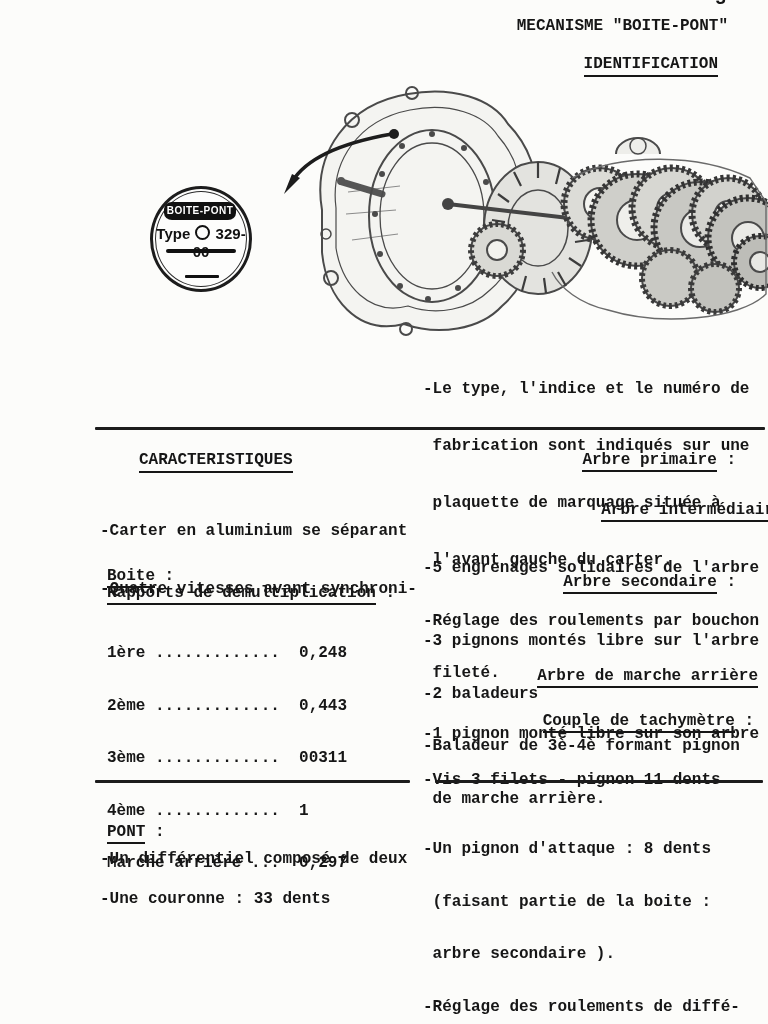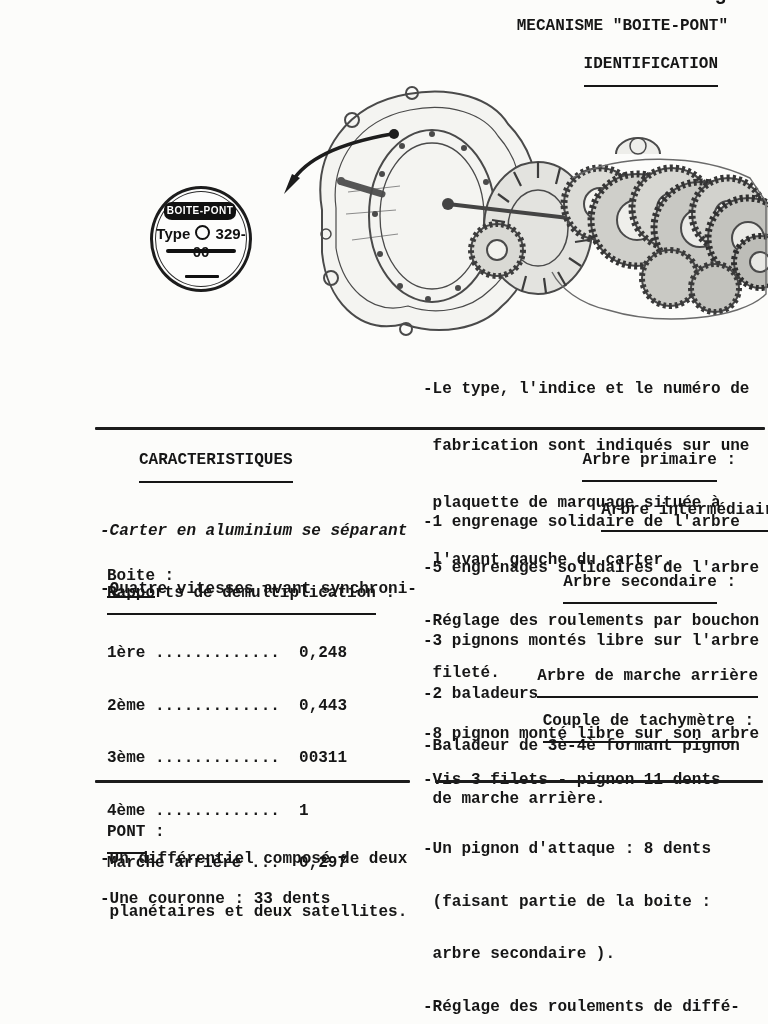--- a/index.html
+++ b/index.html
@@ -4,21 +4,21 @@
 <style>
   html,body{margin:0;padding:0;background:#e9e9e9;}
   .page{
     position:relative;width:768px;height:1024px;overflow:hidden;
     background:#fcfcfa;color:#161616;
     font-family:"Liberation Mono","DejaVu Sans Mono",monospace;
     font-weight:bold;font-size:16px;line-height:17.5px;
   }
   .abs{position:absolute;}
   .pre{white-space:pre;}
-  .u{border-bottom:2px solid #161616;padding-bottom:11px;}
+  .u{border-bottom:2px solid #161616;padding-bottom:1px;}
   .hr{position:absolute;height:3px;background:#1c1c1c;border-radius:1px;}
   
   .plate{
     position:absolute;left:150px;top:186px;width:102px;height:106px;
     border:3px solid #1c1c1c;border-radius:50%;background:#fdfdfc;box-sizing:border-box;
   }
   .plate-inner{
     position:absolute;left:2px;top:2px;right:2px;bottom:2px;
     border:1px solid #2a2a2a;border-radius:50%;
   }
@@ -158,78 +158,74 @@
     <div>-Le type, l'indice et le numéro de</div>
     <div> fabrication sont indiqués sur une</div>
     <div> plaquette de marquage située à</div>
     <div> l'avant gauche du carter.</div>
   </div>
 
   <div class="hr" style="left:95px;top:427px;width:670px;"></div>
 
   <div class="abs u" style="left:107px;top:452px;margin-left:32px;">CARACTERISTIQUES</div>
 
-  <div class="abs pre" style="left:100px;top:488px;font-style:italic;">
+  <div class="abs pre" style="left:100px;top:488px;">
     <div>-Carter en aluminium se séparant</div>
   </div>
 
   <div class="abs pre" style="left:107px;top:523px;margin-top:45px;"><span class="u">Boite</span><span> :</span></div>
 
   <div class="abs pre" style="left:100px;top:546px;">
     <div>-Quatre vitesses avant synchroni-</div>
   </div>
 
   <div class="abs pre" style="left:107px;top:585px;font-family:Liberation Mono, monospace;"><span class="u">Rapports de démultiplication</span><span> :</span></div>
 
   <div class="abs pre" style="left:107px;top:610px;">
     <div><span>1ère</span><span> ............. </span> <span>0,248</span></div>
     <div><span>2ème</span><span> ............. </span> <span>0,443</span></div>
     <div><span>3ème</span><span> ............. </span> <span>00311</span></div>
     <div><span>4ème</span><span> ............. </span> <span>1</span></div>
     <div><span>Marche arrière</span><span> ... </span> <span>0,297</span></div>
   </div>
 
   <div class="rh" style="top:452px;right:32px;"><span class="u">Arbre primaire</span><span> :</span></div>
-  <div class="abs pre" style="left:423px;top:479px;">
-    <div>-1 engrenage solidaire de l'arbre</div>
-  </div>
 
   <div class="rh" style="top:502px;right:-6px;"><span class="u">Arbre intermédiair</span><span></span></div>
   <div class="abs pre" style="left:423px;top:525px;">
     <div>-5 engrenages solidaires de l'arbre</div>
     <div>-Réglage des roulements par bouchon</div>
     <div> fileté.</div>
   </div>
 
   <div class="rh" style="top:574px;right:32px;"><span class="u">Arbre secondaire</span><span> :</span></div>
   <div class="abs pre" style="left:423px;top:598px;">
     <div>-3 pignons montés libre sur l'arbre</div>
     <div>-2 baladeurs</div>
     <div>-Baladeur de 3è-4è formant pignon</div>
     <div> de marche arrière.</div>
   </div>
 
   <div class="rh" style="top:668px;right:10px;"><span class="u">Arbre de marche arrière</span><span></span></div>
   <div class="abs pre" style="left:423px;top:691px;">
-    <div>-8 pignon monté libre sur son arbre</div>
+    <div>-1 pignon monté libre sur son arbre</div>
   </div>
 
   <div class="rh" style="top:713px;right:14px;"><span class="u">Couple de tachymètre</span><span> :</span></div>
   <div class="abs pre" style="left:423px;top:737px;">
     <div>-Vis 3 filets - pignon 11 dents</div>
   </div>
 
   <div class="hr" style="left:95px;top:780px;width:315px;"></div>
   <div class="hr" style="left:435px;top:780px;width:328px;"></div>
 
   <div class="abs pre" style="left:107px;top:793px;margin-top:31px;"><span class="u">PONT</span><span> :</span></div>
 
   <div class="abs pre" style="left:100px;top:816px;">
     <div>-Un différentiel composé de deux</div>
-    <div> planétaires et deux satellites.</div>
   </div>
   <div class="abs pre" style="left:100px;top:856px;">
     <div>-Une couronne : 33 dents</div>
   </div>
 
   <div class="abs pre" style="left:423px;top:806px;">
     <div>-Un pignon d'attaque : 8 dents</div>
     <div> (faisant partie de la boite :</div>
     <div> arbre secondaire ).</div>
     <div>-Réglage des roulements de diffé-</div>

